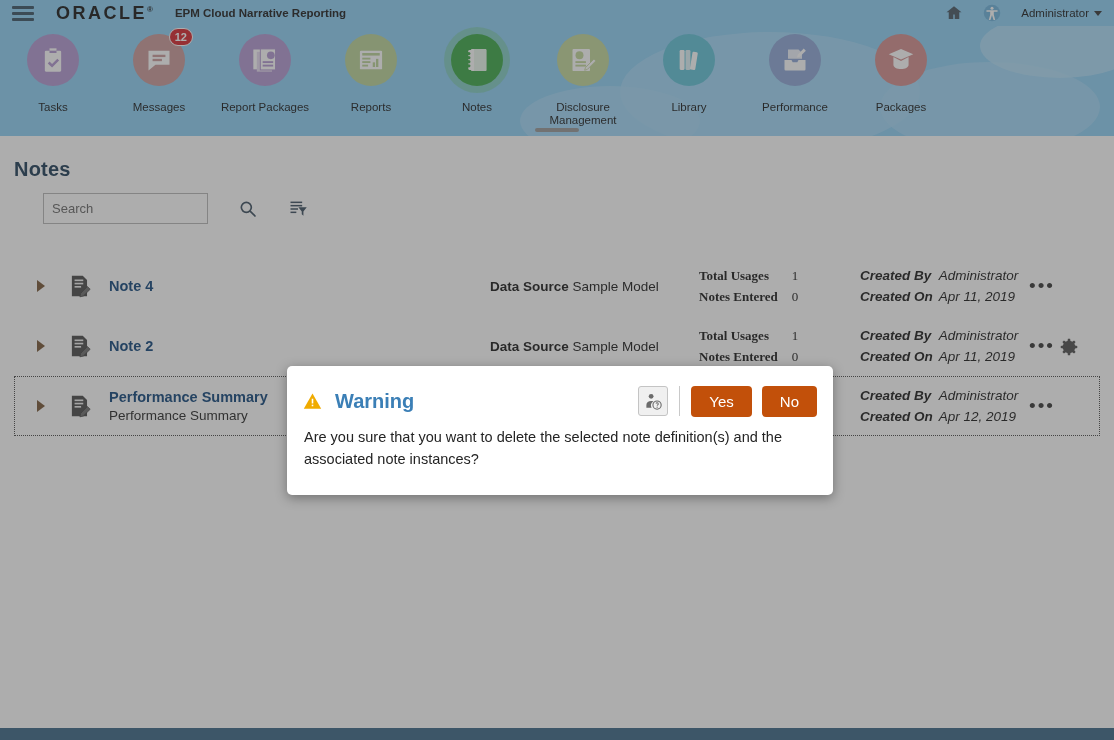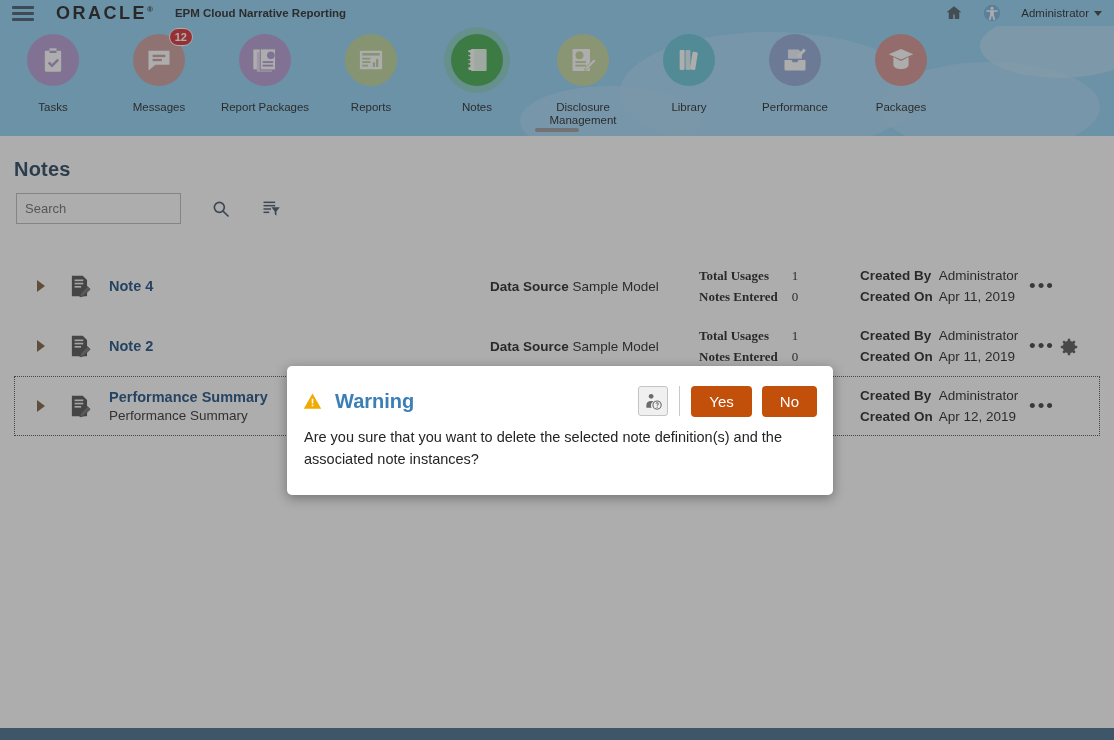--- a/index.html
+++ b/index.html
@@ -91,21 +91,21 @@
 
   
   .content {
     position: relative; height: 596px; background: #ffffff;
   }
   .page-title {
     font-size: 20px; font-weight: bold; color: #22405a;
     padding: 14px 0 0 14px; letter-spacing: .2px;
   }
   .toolbar {
-    display: flex; align-items: center; padding: 12px 16px 0 16px; gap: 16px;
+    display: flex; align-items: center; padding: 12px 16px 0 16px; gap: 16px; margin-left: 27px;
   }
   .search-box {
     width: 165px; height: 31px; border: 1px solid #b9b9b9; background: #fff;
     font-size: 13px; color: #333; padding: 0 8px; outline: none;
     font-family: "Liberation Sans", sans-serif;
   }
   .search-box::placeholder { color: #6b6b6b; }
   .tool-icon { margin-left: 14px; cursor: pointer; display: flex; align-items: center; }
   .tool-icon svg { width: 20px; height: 20px; }
   .gear-btn { position: absolute; right: 34px; top: 192px; cursor: pointer; }
@@ -141,21 +141,21 @@
     font-size: 13px; color: #1c1c1c; white-space: nowrap; font-family: Liberation Serif, serif;
   }
   .col-created {
     position: absolute; left: 845px; top: 50%; transform: translateY(-50%);
     font-size: 13.5px; color: #1c1c1c; white-space: nowrap;
   }
   .lbl { font-weight: bold; }
   .usage-grid { display: grid; grid-template-columns: auto 24px; gap: 0 14px; }
   .usage-grid .k { font-weight: bold; line-height: 21px; }
   .usage-grid .v { line-height: 21px; }
-  .created-grid { display: grid; grid-template-columns: auto auto; gap: 0 6px; }
+  .created-grid { display: grid; grid-template-columns: auto auto; gap: 0 6px; font-style: italic; }
   .created-grid .k { font-weight: bold; line-height: 21px; white-space: nowrap; }
   .created-grid .v { line-height: 21px; white-space: nowrap; }
   .row-menu {
     position: absolute; right: 44px; top: 50%; transform: translateY(-50%);
     cursor: pointer; letter-spacing: 2px; color: #3a3a3a; font-size: 19px;
     line-height: 10px;
   }
 
   
   .footer-bar {

